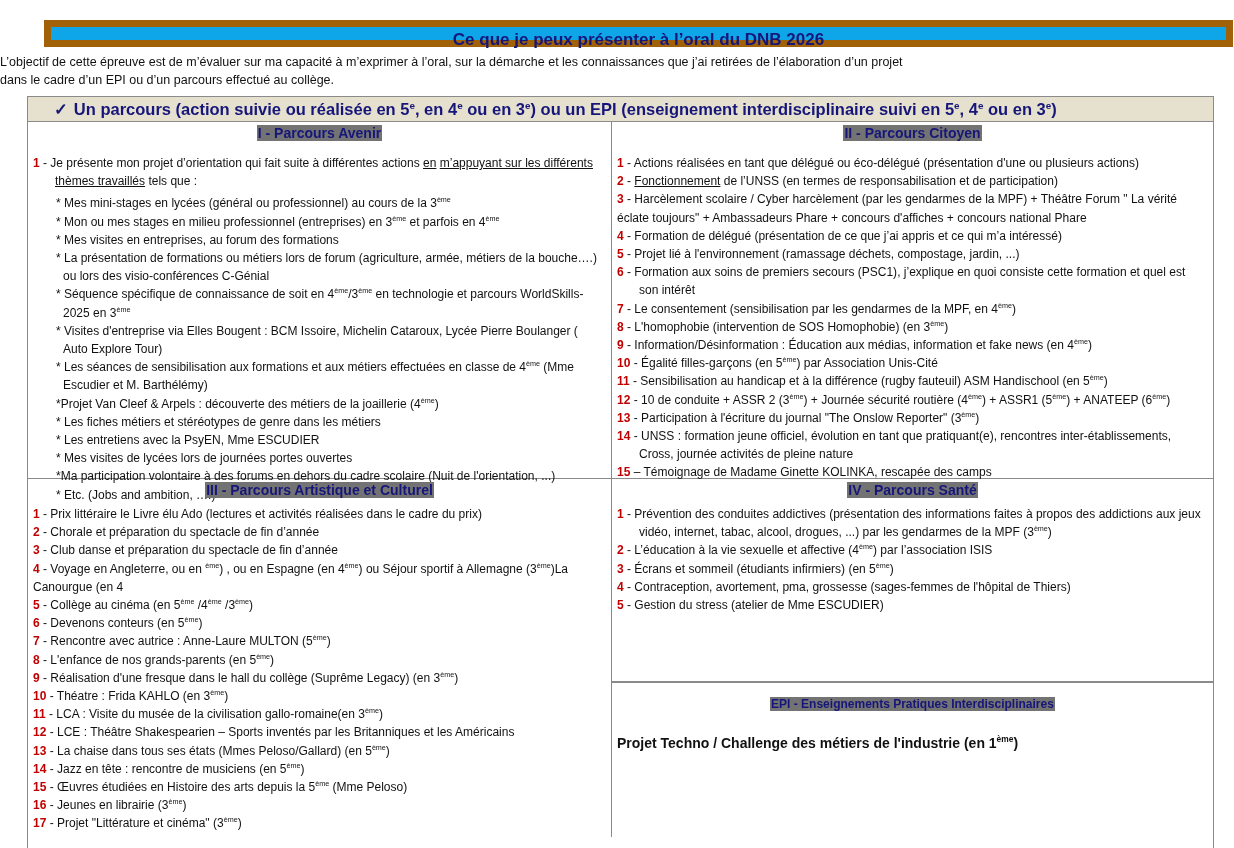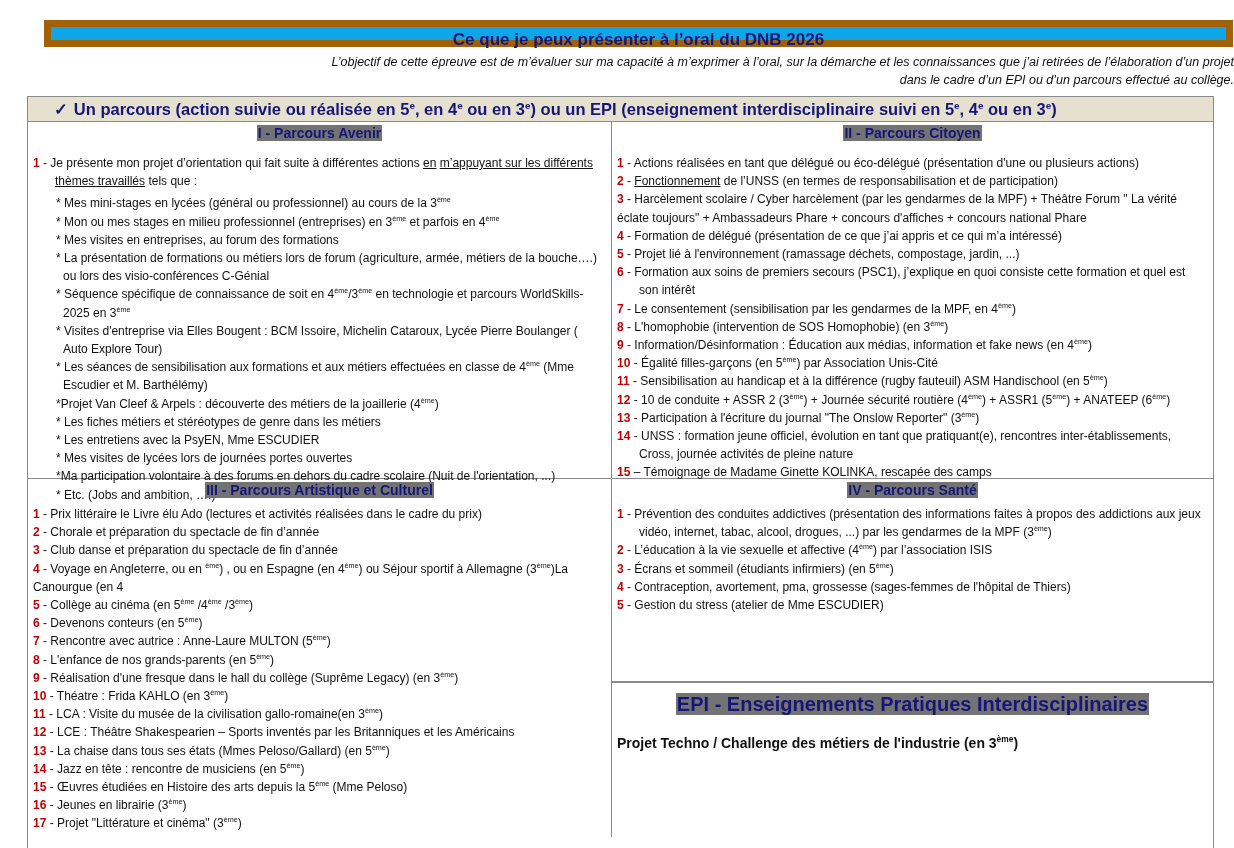--- a/index.html
+++ b/index.html
@@ -1,38 +1,38 @@
 <!DOCTYPE html>
 <html><head>
 <meta charset="utf-8">
 <style>
   html, body { margin:0; padding:0; background:#ffffff; }
   body { width:1234px; height:848px; position:relative; overflow:hidden;
          font-family:"Liberation Sans", sans-serif; color:#111; }
   .title-bar { position:absolute; left:44px; top:20px; width:1189px; height:27px;
                background:#0ea5e9; border:7px solid #a16207; box-sizing:border-box;
                text-align:center; font-weight:bold; font-size:17px; line-height:25px; color:#16167a; }
-  .intro { position:absolute; left:0; top:53px; width:1234px; text-align:right;
-           font-size:12.5px; line-height:18px; color:#111;font-style:italic; }
+  .intro { position:absolute; left:0; top:53px; width:1234px; text-align:left;
+           font-size:12.5px; line-height:18px; color:#111; }
   .table { position:absolute; left:27px; top:96px; width:1187px; height:826px;
            border:1px solid #8a8a8a; box-sizing:border-box; }
   .banner { position:absolute; left:0; top:0; width:100%; height:25px; background:#e6e0cf;
             border-bottom:1px solid #8a8a8a; box-sizing:border-box; font-weight:bold;
             font-size:16.5px; line-height:24px; color:#16167a; padding-left:26px; white-space:nowrap; }
   .banner sup, .sec sup { font-size:60%; vertical-align:super; line-height:0; }
   .check { display:inline-block; margin-right:6px; }
   .cell { position:absolute; box-sizing:border-box; }
   .c1 { left:0; top:25px; width:584px; height:357px; border-right:1px solid #8a8a8a; border-bottom:1px solid #8a8a8a; }
   .c2 { left:584px; top:25px; width:601px; height:357px; border-bottom:1px solid #8a8a8a; }
   .c3 { left:0; top:382px; width:584px; height:358px; border-right:1px solid #8a8a8a; }
   .c4 { left:584px; top:382px; width:601px; height:204px; border-bottom:2px solid #8a8a8a; }
   .c5 { left:584px; top:586px; width:601px; height:154px; }
   .sec-title { text-align:center; margin-top:2px; height:20px; }
   .sec-title span { background:#737373; font-weight:bold; font-size:14px; line-height:18px; color:#16167a; padding:0 1px; }
-  .c5 .sec-title span { font-size:20px; line-height:22px; }
+  .c5 .sec-title span { font-size:12px; line-height:22px; }
   .c5 .sec-title { margin-top:10px; height:26px; }
   .list { font-size:12px; line-height:18.2px; padding:0 6px 0 5px; }
   .item { position:relative; }
   .num { color:#c00000; font-weight:bold; }
   .b { font-weight:normal; }
   .u { text-decoration:underline; }
   .hang { padding-left:22px; text-indent:-22px; }
   .sub { padding-left:30px; text-indent:-7px; }
   sup.e { font-size:60%; vertical-align:super; line-height:0; }
   .c1 .list { margin-top:10px; }
@@ -130,15 +130,15 @@
         <div class="item hang"><span class="num">1</span><span> - </span><span class="b">Prévention des conduites addictives</span><span> (présentation des informations faites à propos des addictions aux  jeux vidéo, internet, tabac, alcool, drogues, ...) par les gendarmes de la MPF (3</span><sup class="e">ème</sup><span>)</span></div>
         <div class="item"><span class="num">2</span><span> - </span><span class="b">L’éducation à la vie sexuelle et affective</span><span> (4</span><sup class="e">ème</sup><span>) par l’association ISIS</span></div>
         <div class="item"><span class="num">3</span><span> - </span><span class="b">Écrans et sommeil</span><span> (étudiants infirmiers) (en 5</span><sup class="e">ème</sup><span>)</span></div>
         <div class="item"><span class="num">4</span><span> - </span><span class="b">Contraception, avortement, pma, grossesse</span><span> (sages-femmes de l'hôpital de Thiers)</span></div>
         <div class="item"><span class="num">5</span><span> - </span><span class="b">Gestion du stress</span><span> (atelier de Mme ESCUDIER)</span></div>
       </div>
   </div>
 
   <div class="cell c5">
     <div class="sec-title"><span>EPI - Enseignements Pratiques Interdisciplinaires</span></div>
-    <div class="epi-text"><span>Projet Techno / Challenge des métiers de l'industrie (en 3</span><sup class="e">ème</sup><span>)</span></div>
+    <div class="epi-text"><span>Projet Techno / Challenge des métiers de l'industrie (en 1</span><sup class="e">ème</sup><span>)</span></div>
   </div>
 </div>
 
 </body></html>

